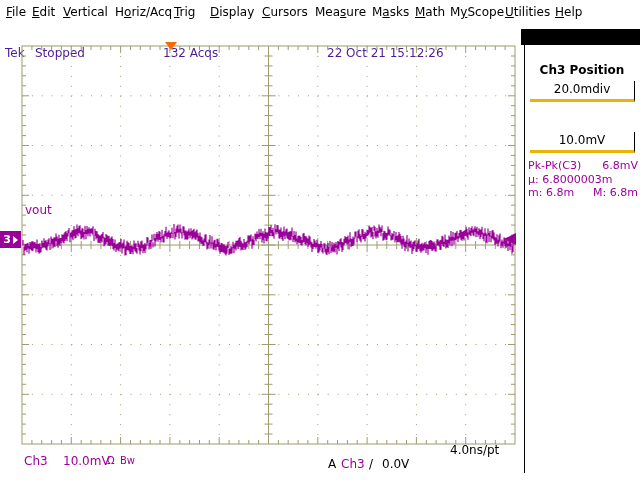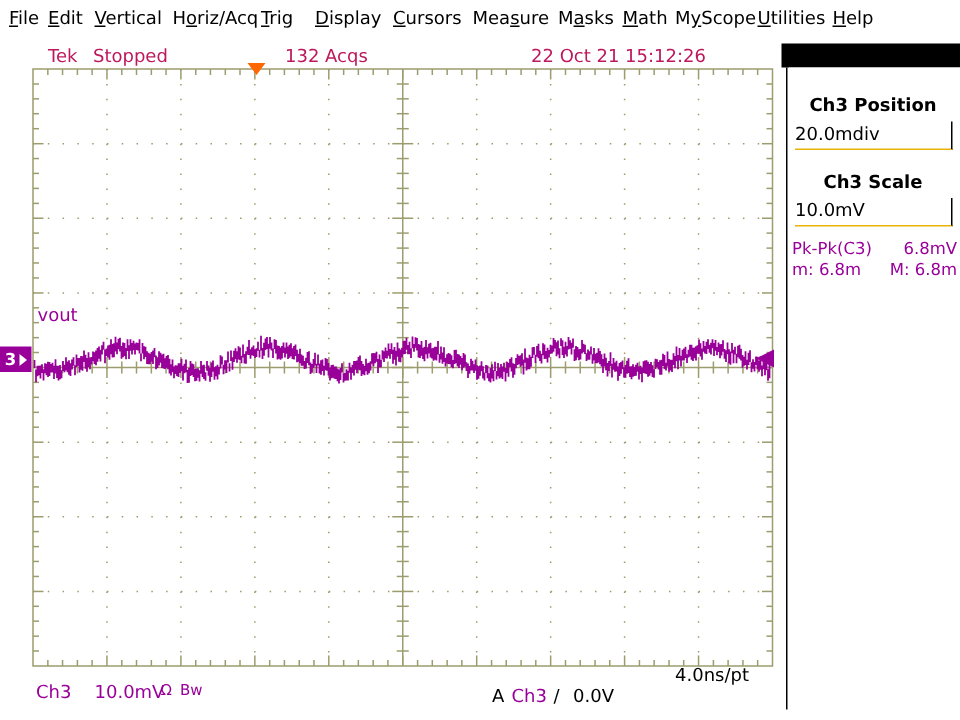--- a/index.html
+++ b/index.html
@@ -6,21 +6,21 @@
   body{width:640px;height:480px;overflow:hidden;background:#fff;
        font-family:"DejaVu Sans","Liberation Sans",sans-serif;position:relative;}
   #screen{position:absolute;left:0;top:0;width:640px;height:480px;background:#fff;}
 
   
   .menubar{position:absolute;left:0;top:0;width:640px;height:26px;background:#fff;}
   .menu-item{position:absolute;top:5px;font-size:12px;color:#000;white-space:nowrap;cursor:default;}
   .menu-item u{text-decoration:underline;}
 
   
-  .status-text{position:absolute;top:30px;font-size:12px;color:#be185d;white-space:nowrap;margin-left:27px;}
+  .status-text{position:absolute;top:46px;font-size:12px;color:#4c1d95;white-space:nowrap;}
   .topright-bar{position:absolute;left:521px;top:29px;width:119px;height:16px;background:#000;}
   .buttons-pill{position:absolute;left:576px;top:33px;width:60px;height:19px;background:#c9c9c9;
       border:1px solid #000;border-radius:10px;font-size:11px;color:#000;text-align:center;
       line-height:17px;box-shadow:1px 1px 0 #555, inset 1px 1px 0 #eee;}
 
   
   #scope-svg{position:absolute;left:0;top:0;width:640px;height:480px;pointer-events:none;}
 
   
   .vout-label{position:absolute;left:25px;top:203px;font-size:12px;}
@@ -28,22 +28,22 @@
       align-items:center;justify-content:center;gap:2px;color:#fff;font-size:11px;font-weight:bold;}
   .ch-flag .arr{width:0;height:0;border-top:4px solid transparent;border-bottom:4px solid transparent;
       border-left:5px solid #fff;}
   .trig-pos-marker{position:absolute;left:165px;top:42px;width:0;height:0;
       border-left:6px solid transparent;border-right:6px solid transparent;border-top:8px solid #ff6600;}
 
   
   .right-sep{position:absolute;left:524px;top:45px;width:1px;height:428px;background:#000;}
   .right-panel{position:absolute;left:526px;top:45px;width:114px;height:329px;background:#fff;}
   .panel-label{position:absolute;left:0;width:112px;text-align:center;font-size:12px;font-weight:bold;color:#000;}
-  .value-box{position:absolute;left:4px;width:104px;height:18px;border-bottom:1px solid #eab308;
-      border-right:1px solid #000;text-align:left;font-size:12px;color:#000;line-height:16px;cursor:pointer;}
+  .value-box{position:absolute;left:4px;width:104px;height:18px;border-bottom:3px solid #eab308;
+      border-right:1px solid #000;text-align:center;font-size:12px;color:#000;line-height:16px;cursor:pointer;}
   .meas{position:absolute;left:2px;top:114px;width:110px;font-size:11px;line-height:13.5px;}
   .meas-row{display:flex;justify-content:space-between;white-space:nowrap;}
 
   
   .br{position:absolute;font-size:12px;white-space:nowrap;}
   .magenta{color:#990099;}
   .black{color:#000;}
   .small{font-size:10px;}
 </style>
 </head>
@@ -362,26 +362,28 @@
   <div class="ch-flag" style="background:#990099">
     <span>3</span>
     <span class="arr"></span>
   </div>
   <div class="trig-pos-marker"></div>
 
   <div class="right-sep"></div>
   <div class="right-panel">
     <div class="panel-label" style="top:18px">Ch3 Position</div>
     <div class="value-box" style="top:36px">20.0mdiv</div>
-    <div class="panel-label" style="top:69px">Ch3 Scale</div>
     <div class="value-box" style="top:87px">10.0mV</div>
     <div class="meas magenta">
       <div class="meas-row">
         <span>Pk-Pk(C3)</span>
         <span>6.8mV</span>
+      </div>
+      <div class="meas-row">
+        <span>μ: 6.8000003m</span>
       </div>
       <div class="meas-row">
         <span>m: 6.8m</span>
         <span>M: 6.8m</span>
       </div>
     </div>
   </div>
 
   <span class="br magenta" style="left:24px;top:454px">Ch3</span>
   <span class="br magenta" style="left:63px;top:454px">10.0mV</span>

